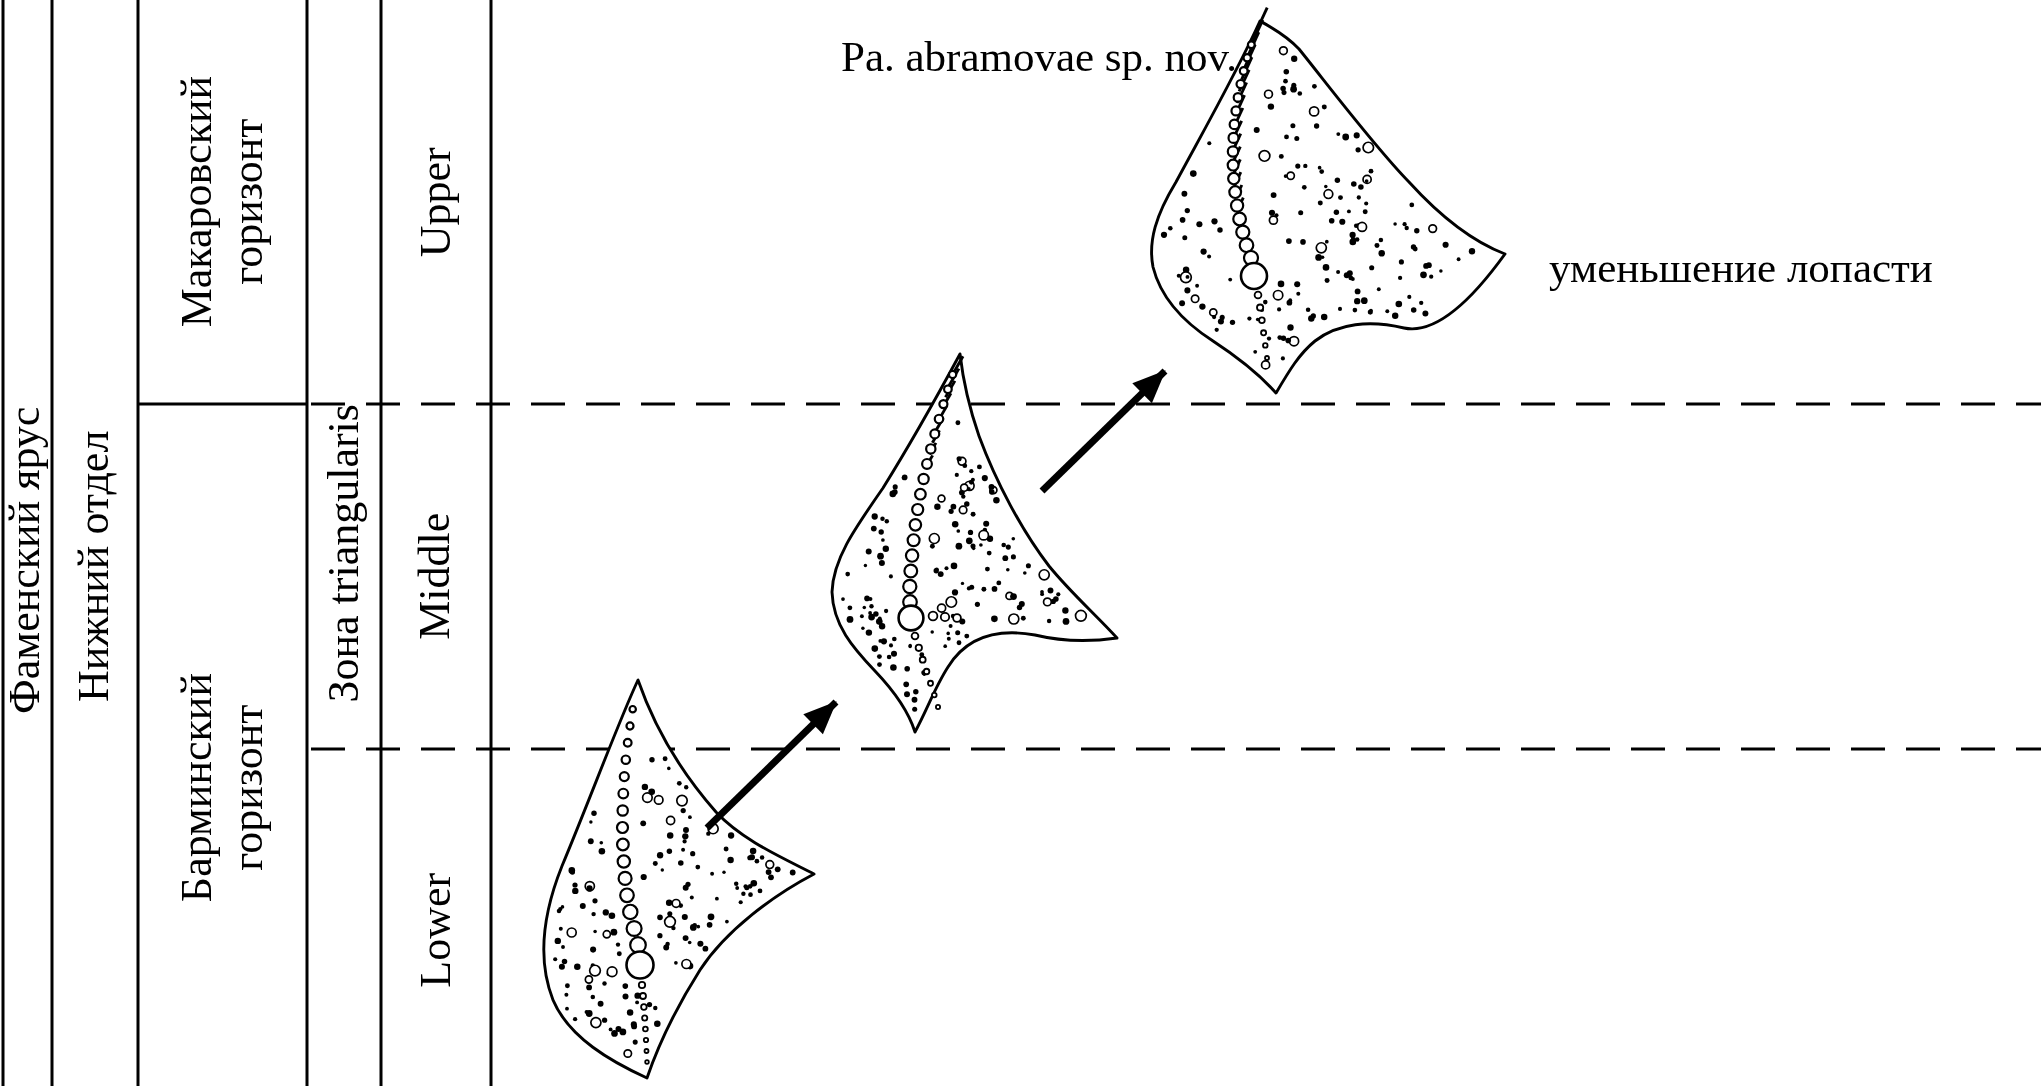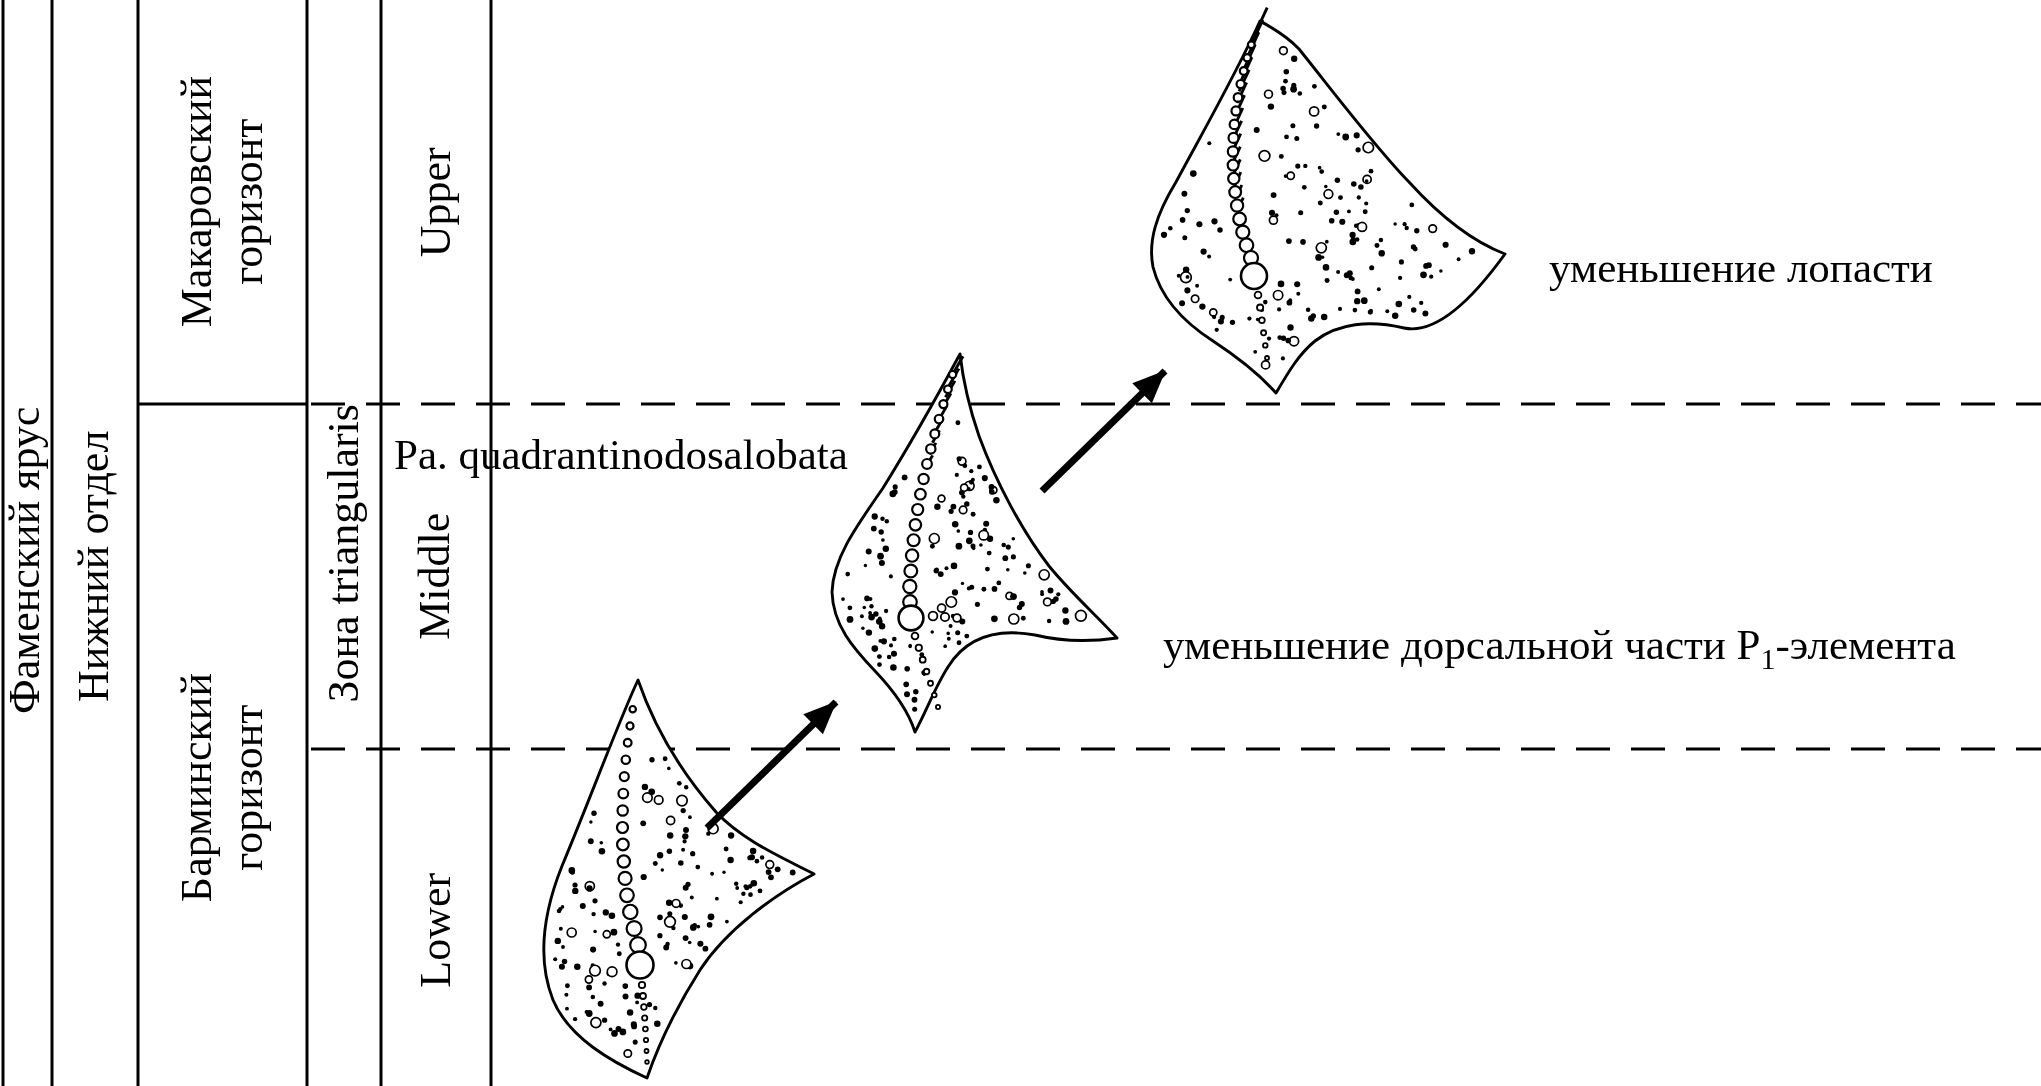--- a/index.html
+++ b/index.html
@@ -675,27 +675,24 @@
   </div>
 
   <div class="cell" style="left:381px;top:404px;width:110px;height:345px">
     <span class="vtext">Middle</span>
   </div>
 
   <div class="cell" style="left:381px;top:749px;width:110px;height:362px">
     <span class="vtext">Lower</span>
   </div>
 
+  <div class="lbl" style="left:841px;top:29px">Pa. abramovae sp. nov.</div>
 
   <div class="lbl" style="left:394px;top:427px">
-    <span class="ln">Pa. quadrantinodosalobata</span>
   </div>
 
 
 
   <div class="lbl" style="left:1549px;top:240px">уменьшение лопасти</div>
 
 
-  <div class="lbl" style="left:1163px;top:617px">
-    <span>уменьшение дорсальной части P</span><sub>1</sub><span>-элемента</span>
-  </div>
 
 </div>
 
 </body></html>

